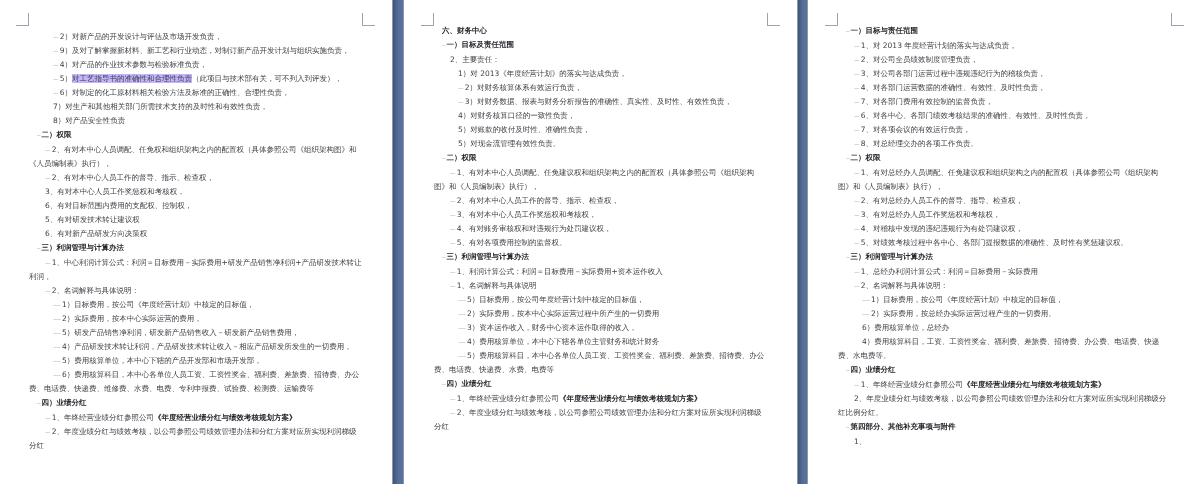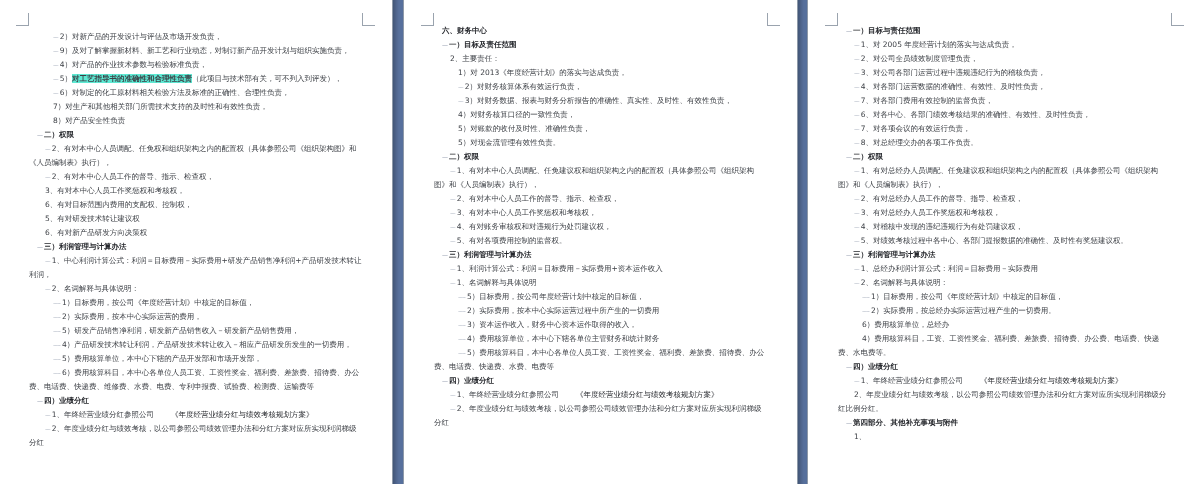--- a/index.html
+++ b/index.html
@@ -26,23 +26,23 @@
   #page1 .content{padding-top:6px;}
   .line{
     margin:0;padding:0;
     font-size:7.5px;line-height:14px;
     color:#3d4046;
     word-break:break-all;
   }
   .line.ind0{text-indent:8px;}
   .line.ind1{text-indent:16px;}
   .line.ind2{text-indent:24px;}
-  .line.bold{font-weight:bold;color:#26282d;}
-  .line .b{font-weight:normal;color:#26282d;padding-left:17px;}
-  .line .hl{background:#5eead4;font-weight:bold;}
+  .line.bold{font-weight:bold;color:#26282d;font-family:Liberation Mono, monospace;}
+  .line .b{font-weight:bold;color:#26282d;}
+  .line .hl{background:#c4b5fd;}
   .lead{color:#b9bfca;font-size:6px;margin-right:2px;letter-spacing:-1px;}
 </style>
 </head>
 <body>
 
 <div class="page" id="page1">
   <div class="crop tl"></div>
   <div class="crop tr"></div>
   <div class="content">
       <p class="line ind2"><span class="lead">----</span><span>2）对新产品的开发设计与评估及市场开发负责，</span></p>
@@ -105,21 +105,21 @@
       <p class="line ind1"><span class="lead">----</span><span>1、年终经营业绩分红参照公司</span><span class="b">《年度经营业绩分红与绩效考核规划方案》</span></p>
       <p class="line ind1"><span class="lead">----</span><span>2、年度业绩分红与绩效考核，以公司参照公司绩效管理办法和分红方案对应所实现利润梯级分红</span></p>
     </div>
 </div>
 
 <div class="page" id="page3">
   <div class="crop tl"></div>
   <div class="crop tr"></div>
   <div class="content">
       <p class="line ind0 bold"><span class="lead">—</span><span>一）目标与责任范围</span></p>
-      <p class="line ind1"><span class="lead">----</span><span>1、对 2005 年度经营计划的落实与达成负责，</span></p>
+      <p class="line ind1"><span class="lead">----</span><span>1、对 2013 年度经营计划的落实与达成负责，</span></p>
       <p class="line ind1"><span class="lead">----</span><span>2、对公司全员绩效制度管理负责，</span></p>
       <p class="line ind1"><span class="lead">----</span><span>3、对公司各部门运营过程中违规违纪行为的稽核负责，</span></p>
       <p class="line ind1"><span class="lead">----</span><span>4、对各部门运营数据的准确性、有效性、及时性负责，</span></p>
       <p class="line ind1"><span class="lead">----</span><span>7、对各部门费用有效控制的监督负责，</span></p>
       <p class="line ind1"><span class="lead">----</span><span>6、对各中心、各部门绩效考核结果的准确性、有效性、及时性负责，</span></p>
       <p class="line ind1"><span class="lead">----</span><span>7、对各项会议的有效运行负责，</span></p>
       <p class="line ind1"><span class="lead">----</span><span>8、对总经理交办的各项工作负责。</span></p>
       <p class="line ind0 bold"><span class="lead">—</span><span>二）权限</span></p>
       <p class="line ind1"><span class="lead">----</span><span>1、有对总经办人员调配、任免建议权和组织架构之内的配置权（具体参照公司《组织架构图》和《人员编制表》执行），</span></p>
       <p class="line ind1"><span class="lead">----</span><span>2、有对总经办人员工作的督导、指导、检查权，</span></p>

